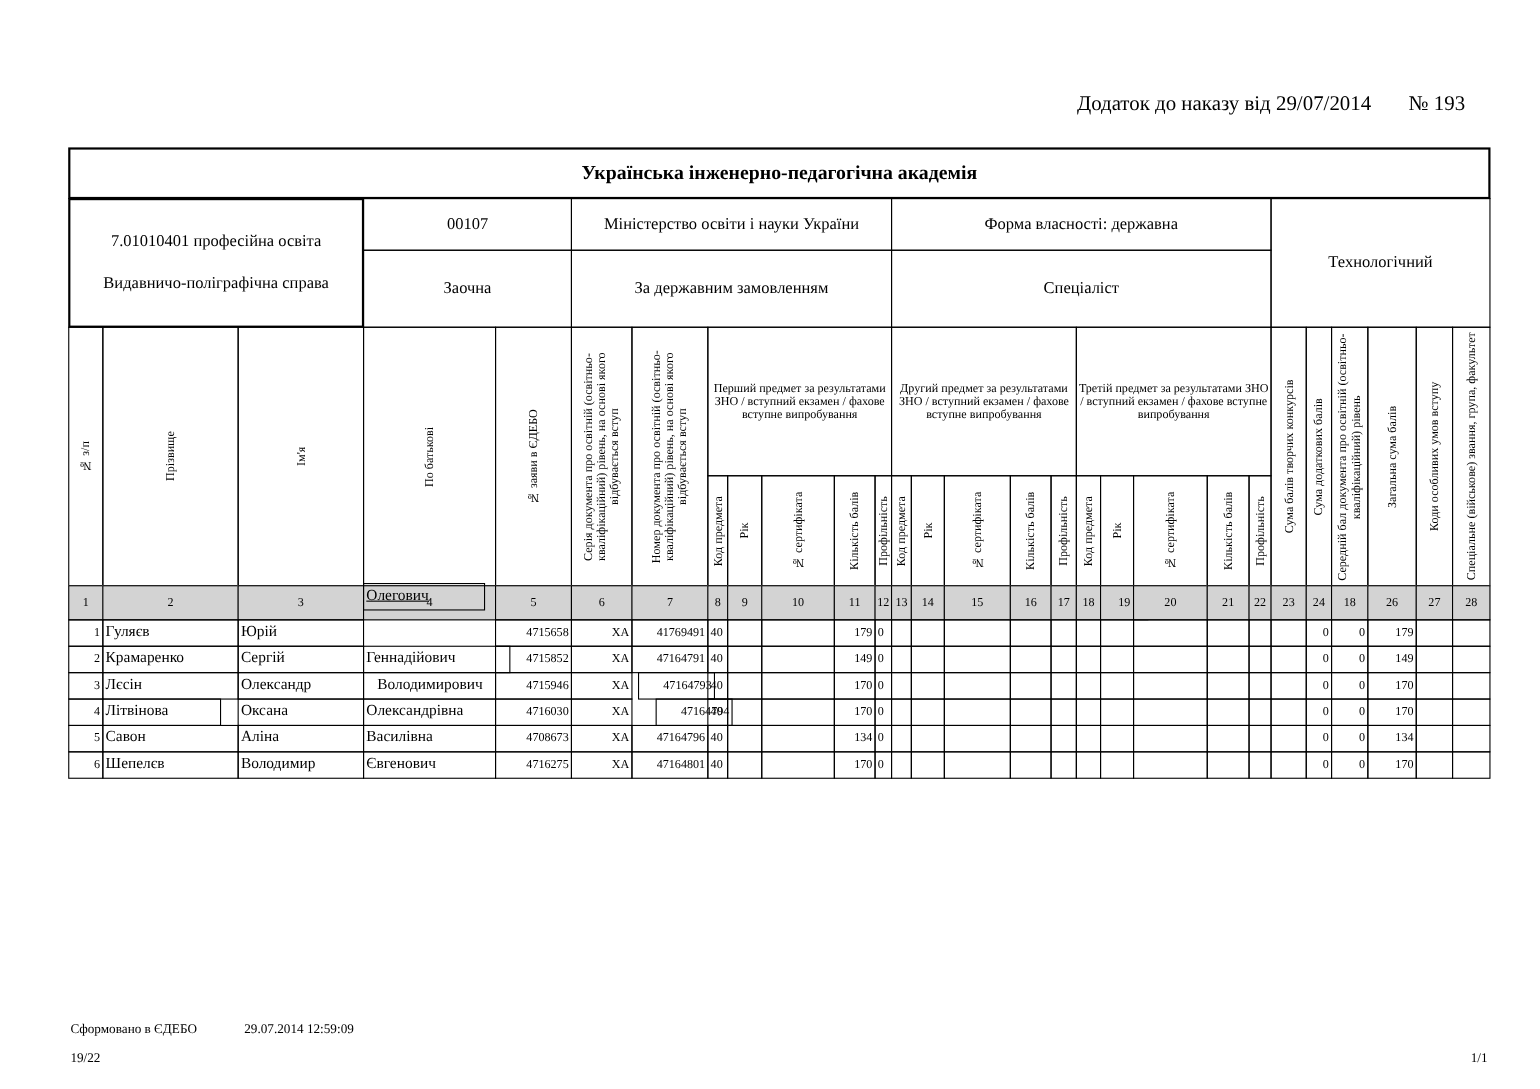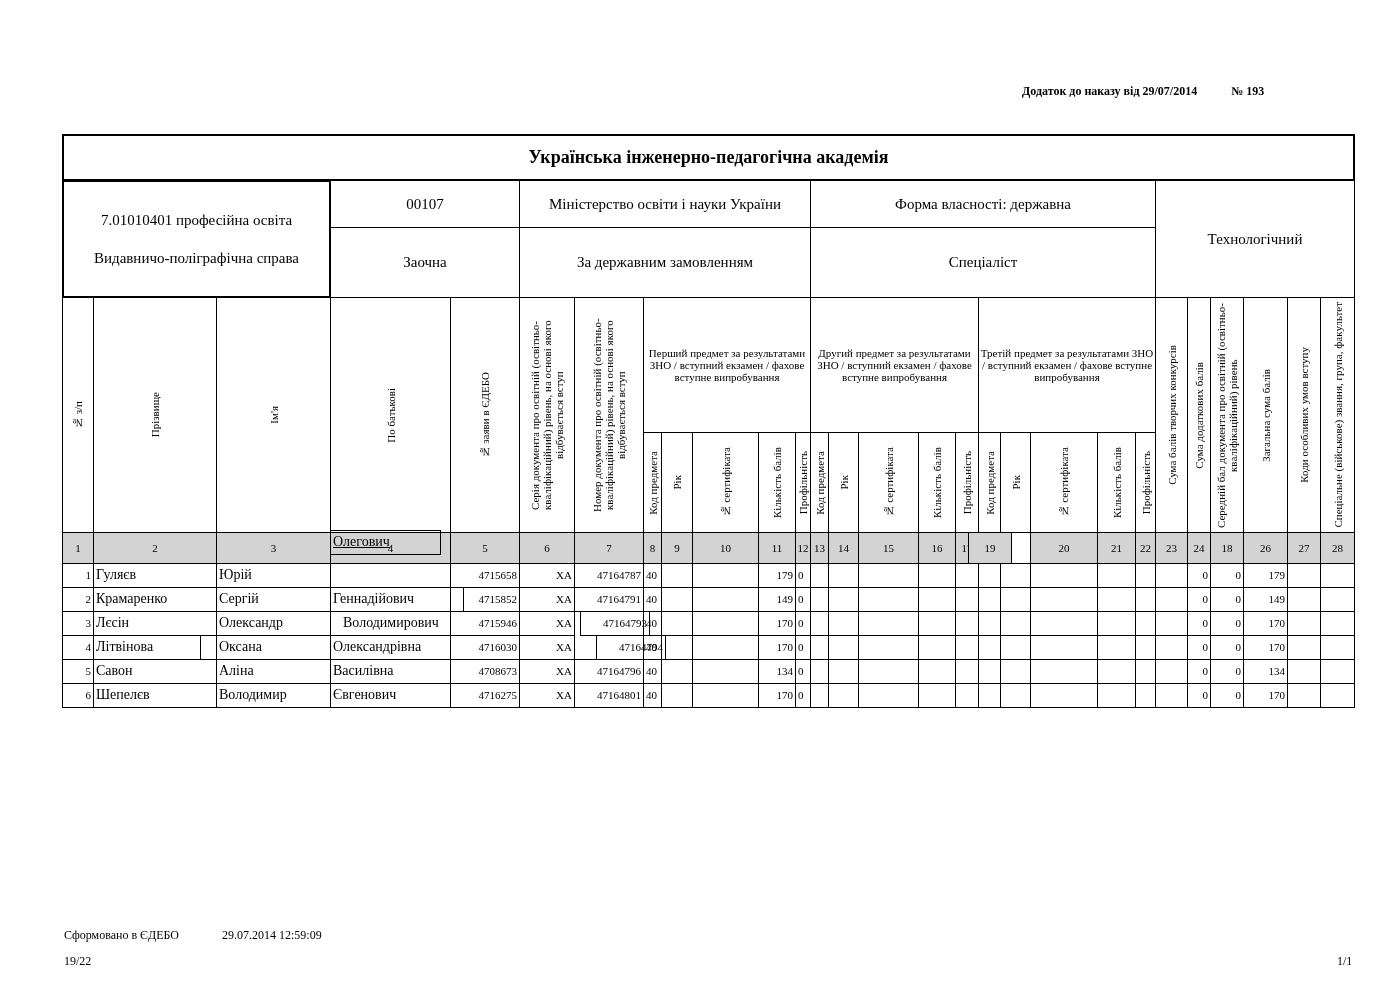--- a/index.html
+++ b/index.html
@@ -1,18 +1,18 @@
 <!DOCTYPE html>
 <html><head>
 <meta charset="utf-8">
 <style>
   html, body { margin:0; padding:0; background:#fff; }
   body { width:1400px; height:990px; position:relative; font-family:"Liberation Serif", serif; color:#000; overflow:hidden; }
   .abs { position:absolute; }
-  .title { left:1022px; top:84px; font-weight:bold; font-size:12px; white-space:nowrap; }
+  .title { left:979px; top:84px; font-weight:normal; font-size:19px; white-space:nowrap; }
   .title .num { margin-left:34px; }
   .box { position:absolute; border:1px solid #000; box-sizing:border-box; display:flex; align-items:center; justify-content:center; text-align:center; font-size:15px; line-height:19px; }
   .thick { border-width:2px; }
   .hdr { font-size:11px; line-height:12px; }
   .vt { writing-mode:vertical-rl; transform:rotate(180deg); font-size:11px; line-height:12px; text-align:center; }
   .num-row { background:#d3d3d3; font-size:11px; }
   .cell { position:absolute; border:1px solid #000; box-sizing:border-box; font-size:13px; line-height:22px; white-space:nowrap; overflow:hidden; }
   .r { text-align:right; padding-right:2px; font-size:11px; }
   .l { text-align:left; padding-left:2px; font-size:14px; }
   .footer { font-size:12px; }
@@ -194,21 +194,21 @@
     </div>
     <div class="box num-row" style="left: 918px; top: 532px; width: 38px; height: 32px;">
       <span>16</span>
     </div>
     <div class="box num-row" style="left: 955px; top: 532px; width: 24px; height: 32px;">
       <span>17</span>
     </div>
     <div class="box num-row" style="left: 978px; top: 532px; width: 23px; height: 32px;">
       <span>18</span>
     </div>
-    <div class="box num-row" style="left: 968px; top: 532px; width: 44px; height: 32px;">
+    <div class="box num-row" style="left: 1000px; top: 532px; width: 44px; height: 32px;">
       <span>19</span>
     </div>
     <div class="box num-row" style="left: 1030px; top: 532px; width: 68px; height: 32px;">
       <span>20</span>
     </div>
     <div class="box num-row" style="left: 1097px; top: 532px; width: 39px; height: 32px;">
       <span>21</span>
     </div>
     <div class="box num-row" style="left: 1135px; top: 532px; width: 21px; height: 32px;">
       <span>22</span>
@@ -230,21 +230,21 @@
     </div>
     <div class="box num-row" style="left: 1320px; top: 532px; width: 35px; height: 32px;">
       <span>28</span>
     </div>
     <div class="cell r" style="left: 62px; top: 563px; width: 32px; height: 25px;">1</div>
     <div class="cell l" style="left: 93px; top: 563px; width: 124px; height: 25px;">Гуляєв</div>
     <div class="cell l" style="left: 216px; top: 563px; width: 115px; height: 25px;">Юрій</div>
     <div class="cell l" style="left: 330px; top: 530px; width: 111px; height: 25px; text-decoration: underline;">Олегович</div>
     <div class="cell r" style="left: 450px; top: 563px; width: 70px; height: 25px;">4715658</div>
     <div class="cell r" style="left: 519px; top: 563px; width: 56px; height: 25px;">ХА</div>
-    <div class="cell r" style="left: 574px; top: 563px; width: 70px; height: 25px;">47164787</div>
+    <div class="cell r" style="left: 574px; top: 563px; width: 70px; height: 25px;">41769491</div>
     <div class="cell l" style="left: 643px; top: 563px; width: 19px; height: 25px; font-size: 11px;">40</div>
     <div class="cell" style="left: 661px; top: 563px; width: 32px; height: 25px;"></div>
     <div class="cell" style="left: 692px; top: 563px; width: 67px; height: 25px;"></div>
     <div class="cell r" style="left: 758px; top: 563px; width: 38px; height: 25px;">179</div>
     <div class="cell l" style="left: 795px; top: 563px; width: 16px; height: 25px; font-size: 11px;">0</div>
     <div class="cell" style="left: 810px; top: 563px; width: 19px; height: 25px;"></div>
     <div class="cell" style="left: 828px; top: 563px; width: 31px; height: 25px;"></div>
     <div class="cell" style="left: 858px; top: 563px; width: 61px; height: 25px;"></div>
     <div class="cell" style="left: 918px; top: 563px; width: 38px; height: 25px;"></div>
     <div class="cell" style="left: 955px; top: 563px; width: 24px; height: 25px;"></div>

